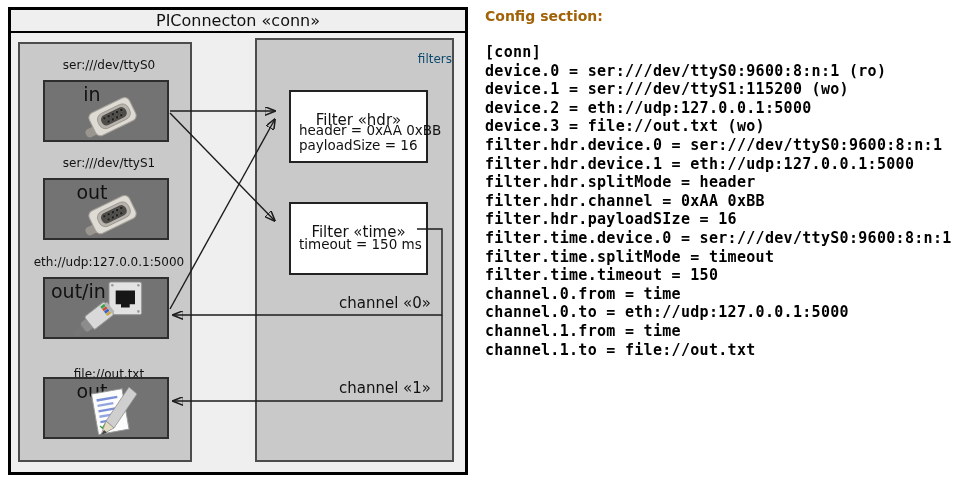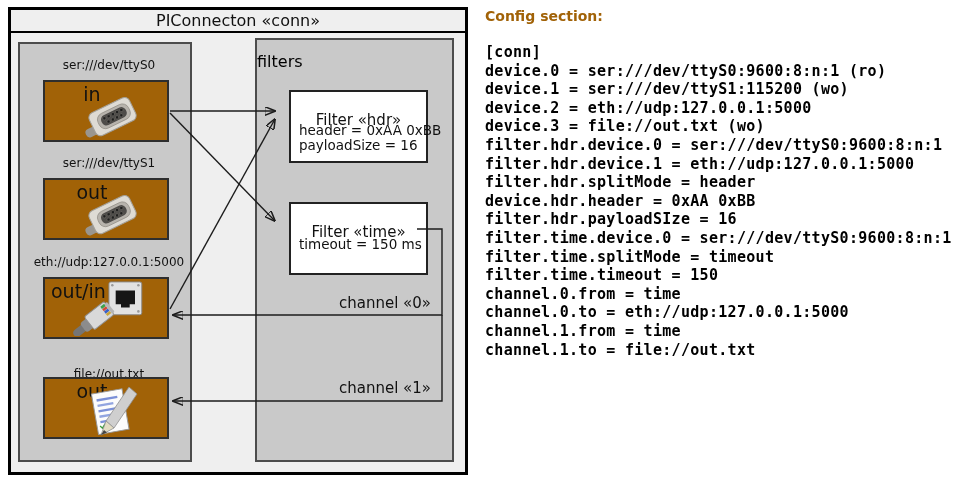--- a/index.html
+++ b/index.html
@@ -11,27 +11,27 @@
              background:#efefef;border:3px solid #000;box-sizing:border-box;}
   .diagram-title{position:absolute;left:0;right:0;top:1px;text-align:center;
                  font-size:16px;line-height:20px;color:#111;}
   .title-divider{position:absolute;left:-3px;right:-3px;top:21px;height:0;
                  border-top:2px solid #000;}
 
   
   .panel{position:absolute;background:#c9c9c9;border:2px solid #4c4c4c;box-sizing:border-box;}
   .devices-panel{left:7px;top:32px;width:174px;height:420px;}
   .filters-panel{left:244px;top:28px;width:199px;height:424px;}
-  .filters-title{position:absolute;left:0;right:0;top:12px;text-align:left;
-                 font-size:16px;color:#000000;}
+  .filters-title{position:absolute;left:0;right:0;top:12px;text-align:right;
+                 font-size:12px;color:#0c4a6e;}
 
   
   .dev-label{position:absolute;left:-8px;right:-8px;text-align:center;
              font-size:12px;line-height:17px;color:#111;white-space:nowrap;padding-left:8px;}
-  .dev-box{position:absolute;left:23px;width:126px;height:62px;background:#a16207;
+  .dev-box{position:absolute;left:23px;width:126px;height:62px;background:#737373;
            border:2px solid #2e2e2e;box-sizing:border-box;}
   .dir{position:absolute;top:0px;left:0;right:28px;text-align:center;
        font-size:19px;line-height:24px;color:#111;}
   .dir.left-align{left:6px;right:auto;text-align:left;}
   .dev-icon{position:absolute;}
 
   
   .filter-box{position:absolute;left:32px;width:139px;height:73px;background:#fff;
               border:2px solid #222;box-sizing:border-box;}
   .filter-title{position:absolute;left:0;right:0;top:3px;text-align:center;
@@ -188,21 +188,21 @@
   <div class="config-heading">Config section:</div>
   <div class="cfg-body">
     <div class="cfg-line">[conn]</div>
     <div class="cfg-line">device.0 = ser:///dev/ttyS0:9600:8:n:1 (ro)</div>
     <div class="cfg-line">device.1 = ser:///dev/ttyS1:115200 (wo)</div>
     <div class="cfg-line">device.2 = eth://udp:127.0.0.1:5000</div>
     <div class="cfg-line">device.3 = file://out.txt (wo)</div>
     <div class="cfg-line">filter.hdr.device.0 = ser:///dev/ttyS0:9600:8:n:1</div>
     <div class="cfg-line">filter.hdr.device.1 = eth://udp:127.0.0.1:5000</div>
     <div class="cfg-line">filter.hdr.splitMode = header</div>
-    <div class="cfg-line">device.hdr.header = 0xAA 0xBB</div>
+    <div class="cfg-line">filter.hdr.channel = 0xAA 0xBB</div>
     <div class="cfg-line">filter.hdr.payloadSIze = 16</div>
     <div class="cfg-line">filter.time.device.0 = ser:///dev/ttyS0:9600:8:n:1</div>
     <div class="cfg-line">filter.time.splitMode = timeout</div>
     <div class="cfg-line">filter.time.timeout = 150</div>
     <div class="cfg-line">channel.0.from = time</div>
     <div class="cfg-line">channel.0.to = eth://udp:127.0.0.1:5000</div>
     <div class="cfg-line">channel.1.from = time</div>
     <div class="cfg-line">channel.1.to = file://out.txt</div>
   </div>
 

